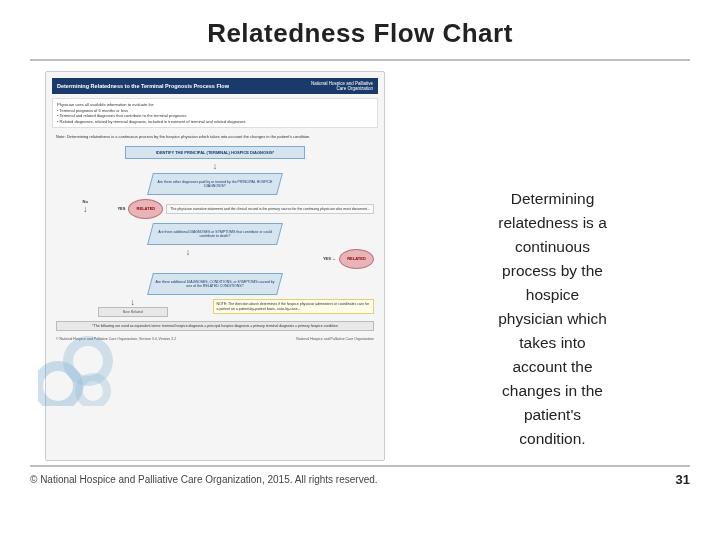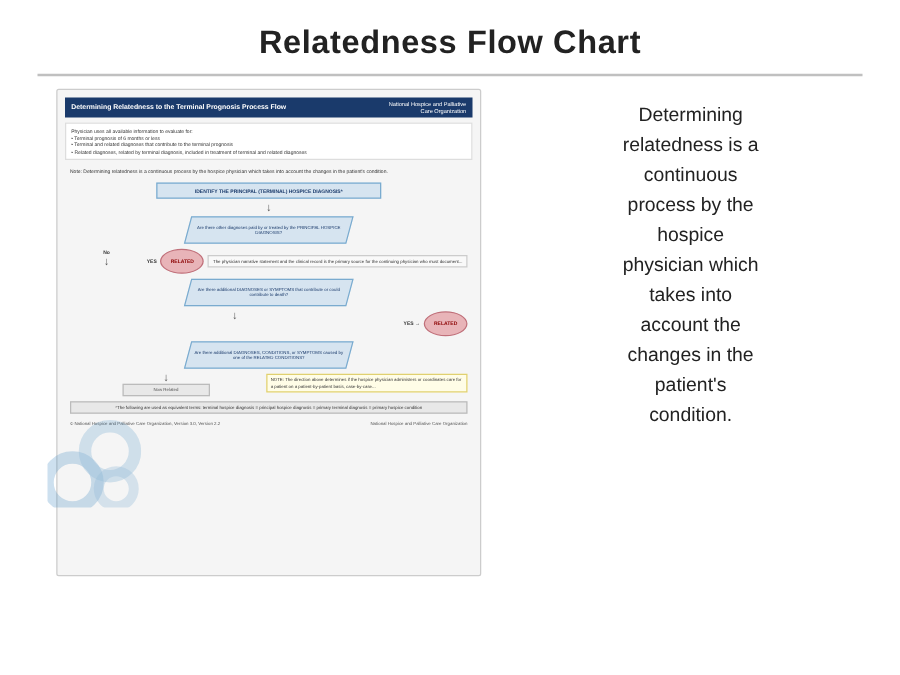--- a/index.html
+++ b/index.html
@@ -186,21 +186,21 @@
     .fc-logo-text {
       font-size: 3.5px;
       color: #555;
     }
 
     
     .text-area {
       flex: 1;
       display: flex;
       flex-direction: column;
-      justify-content: flex-start;
+      justify-content: flex-end;
       align-items: center;
       padding: 10px 10px 10px 25px;
     }
 
     .description-text {
       font-size: 15.5px;
       color: #222;
       text-align: center;
       line-height: 1.55;
       font-weight: normal;
@@ -424,14 +424,21 @@
         takes into<br>
         account the<br>
         changes in the<br>
         patient's<br>
         condition.
       </p>
     </div>
 
   </div>
 
+  <div class="footer-area">
+    <hr class="hr-bottom">
+    <div class="footer-bar">
+      <span class="footer-copyright">© National Hospice and Palliative Care Organization, 2015. All rights reserved.</span>
+      <span class="footer-page-num">31</span>
+    </div>
+  </div>
 
 </div>
 
 </body></html>

